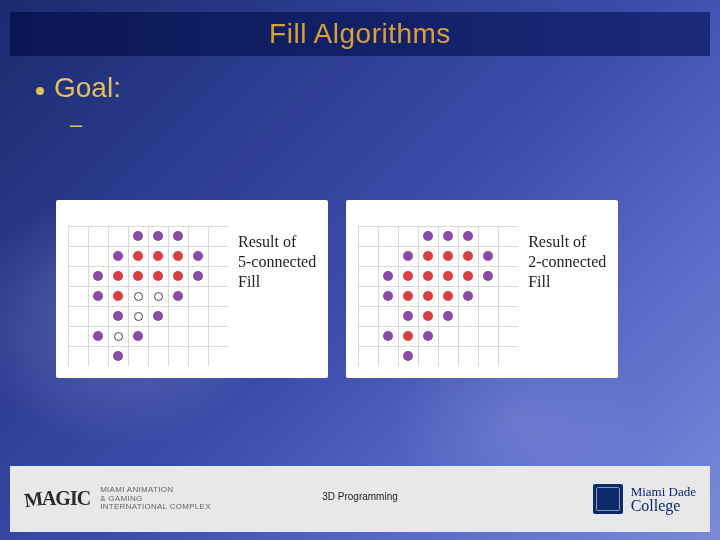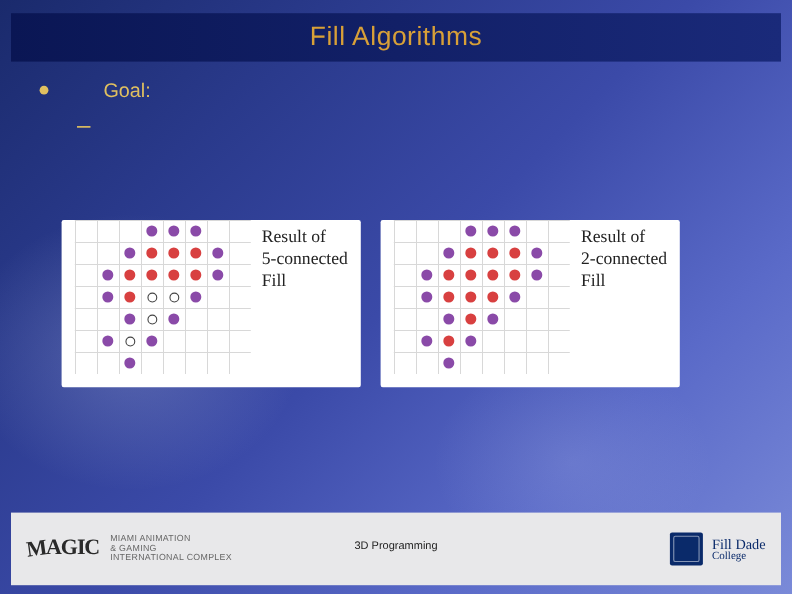--- a/index.html
+++ b/index.html
@@ -13,30 +13,30 @@
     background:
       radial-gradient(ellipse 220px 180px at 120px 320px, rgba(200,210,240,0.25), transparent 70%),
       radial-gradient(ellipse 180px 140px at 520px 420px, rgba(180,190,230,0.18), transparent 70%);
     pointer-events: none;
   }
   .title-band {
     position: absolute; top: 12px; left: 10px; right: 10px; height: 44px;
     background: linear-gradient(90deg, #0a1654 0%, #1a2a7a 100%);
     display: flex; align-items: center; justify-content: center;
   }
-  .title-text { color: #d8a038; font-size: 24px; letter-spacing: 0.5px; }
+  .title-text { color: #d8a038; font-size: 28px; letter-spacing: 0.5px; }
   .content { position: absolute; top: 72px; left: 36px; right: 36px; color: #e0c060; }
   .bullet1 { display: flex; align-items: baseline; gap: 10px; margin-bottom: 10px; }
   .dot1 { width: 8px; height: 8px; border-radius: 50%; background: #e0c060; display: inline-block; position: relative; top: -2px; }
-  .b1-text { font-size: 18px; margin-left: 40px; }
+  .b1-text { font-size: 28px; }
   .bullet2 { display: flex; align-items: baseline; gap: 10px; margin-left: 34px; }
   .dash { font-size: 22px; line-height: 1; color: #e0c060; }
   .b2-text { font-size: 22px; line-height: 1.3; max-width: 480px; }
   .diagrams { position: absolute; top: 200px; left: 56px; right: 30px; display: flex; gap: 18px; }
-  .panel { background: #fff; border-radius: 2px; padding: 0 12px 12px 12px; display: flex; align-items: flex-start; gap: 10px; }
+  .panel { background: #fff; border-radius: 2px; padding: 26px 12px 12px 12px; display: flex; align-items: flex-start; gap: 10px; }
   .grid { width: 160px; height: 140px; position: relative; }
   .grid::before {
     content: ""; position: absolute; inset: 0;
     background-image:
       repeating-linear-gradient(to right, #c8c8c8 0 1px, transparent 1px 20px),
       repeating-linear-gradient(to bottom, #c8c8c8 0 1px, transparent 1px 20px);
     opacity: 0.7;
   }
   .dotwrap { position: absolute; width: 20px; height: 20px; display: flex; align-items: center; justify-content: center; }
   .pd { width: 10px; height: 10px; border-radius: 50%; }
@@ -51,21 +51,21 @@
   .footer-center { position: absolute; left: 0; right: 0; text-align: center; font-size: 10px; color: #222; pointer-events: none; }
   .footer-center .line1 { margin-bottom: 6px; }
   .logo-left { display: flex; align-items: center; gap: 10px; z-index: 1; }
   .magic-mark { font-family: Georgia, serif; font-weight: bold; font-size: 20px; color: #2a2a2a; letter-spacing: -1px; }
   .magic-mark .tilt { display: inline-block; transform: rotate(-8deg) translateY(1px); }
   .magic-sub { font-size: 8px; color: #666; line-height: 1.1; text-transform: uppercase; letter-spacing: 0.3px; }
   .logo-right { display: flex; align-items: center; gap: 8px; z-index: 1; }
   .mdc-block { width: 30px; height: 30px; background: #0a2a6a; position: relative; border-radius: 2px; }
   .mdc-block::before { content: ""; position: absolute; inset: 3px; border: 1px solid rgba(255,255,255,0.5); border-radius: 2px; }
   .mdc-text { font-family: Georgia, serif; font-size: 13px; color: #0a2a6a; line-height: 1; }
-  .mdc-text .l2 { font-size: 10px; }
+  .mdc-text .l2 { font-size: 16px; }
 </style>
 </head>
 <body>
 
 <div class="slide">
   <div class="title-band">
     <div class="title-text">Fill Algorithms</div>
   </div>
 
   <div class="content">
@@ -270,18 +270,18 @@
       </div>
     </div>
 
     <div class="footer-center">
       <div class="line1">3D Programming</div>
     </div>
 
     <div class="logo-right">
       <div class="mdc-block"></div>
       <div class="mdc-text">
-        <div>Fill Dade</div>
+        <div>Miami Dade</div>
         <div class="l2">College</div>
       </div>
     </div>
   </div>
 </div>
 
 </body></html>

